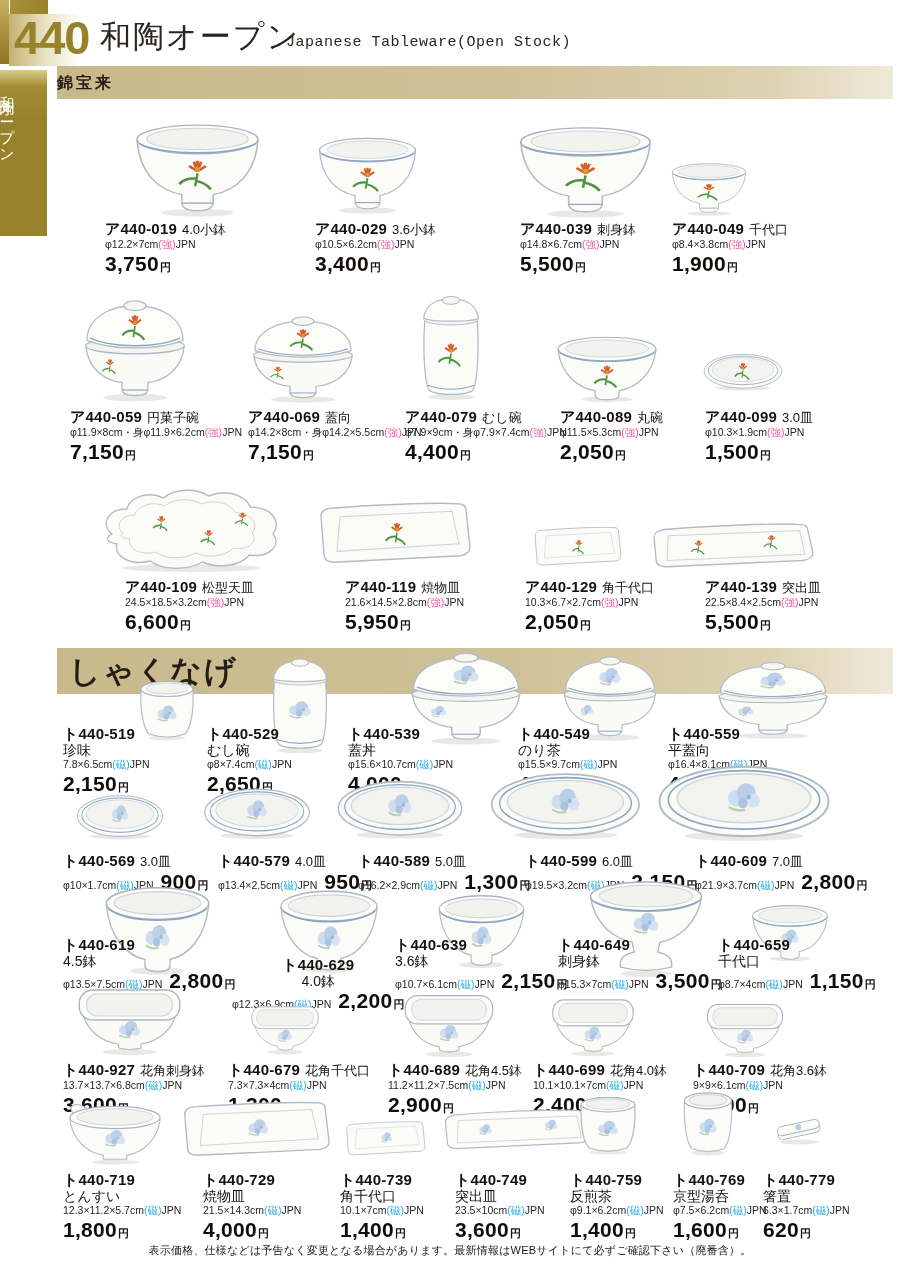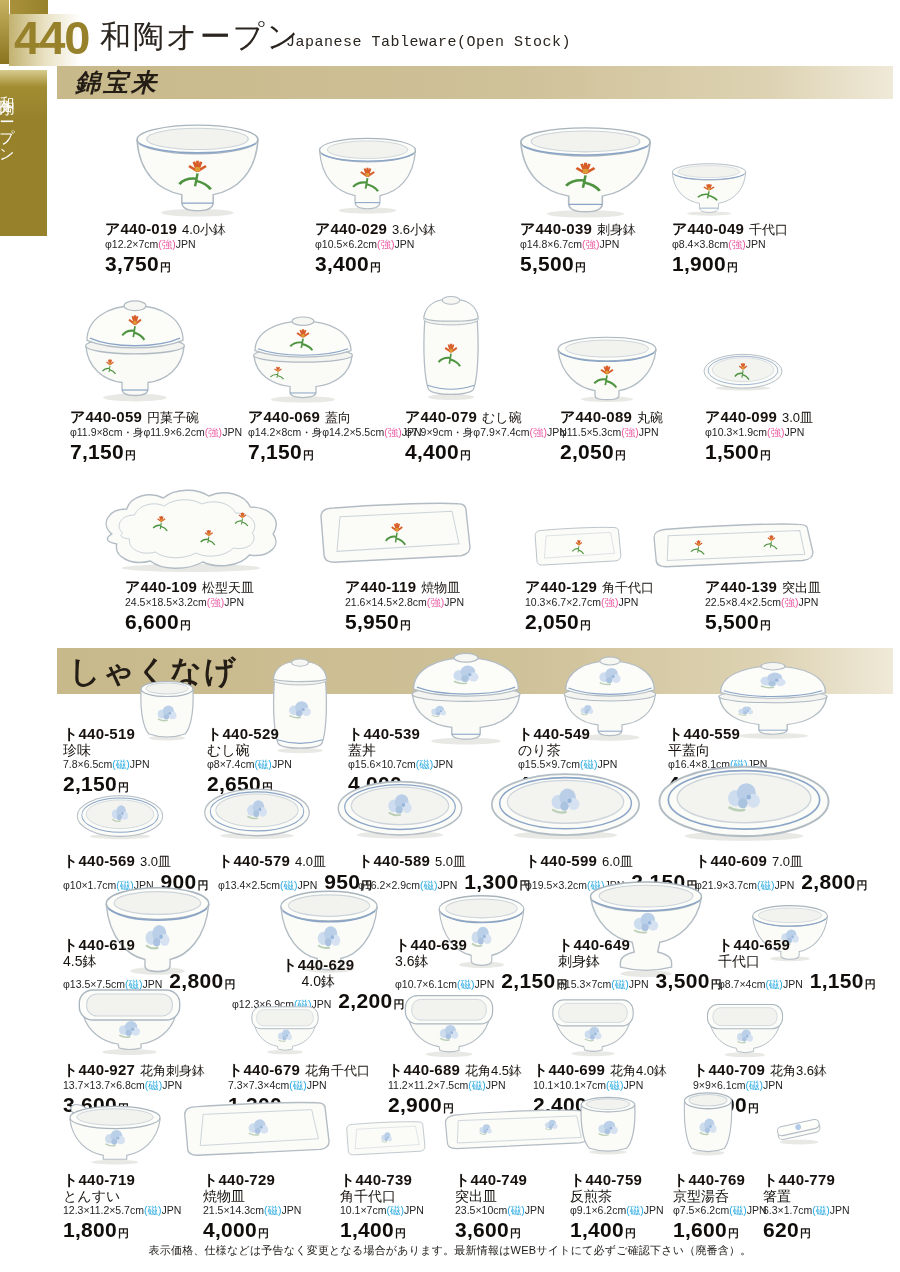--- a/index.html
+++ b/index.html
@@ -29,21 +29,21 @@
   .side-tab .vtext{writing-mode:vertical-rl;text-orientation:upright;
     font-size:15px;letter-spacing:4px;margin:14px auto 0 auto;display:block;width:1em;
     line-height:47px;text-align:left;}
 
   
   .band{position:absolute;left:57px;width:836px;
     background:linear-gradient(90deg,#c8b98b 0%,#cfc198 55%,#ddd2b2 85%,#efe9d8 100%);}
   .band1{top:66px;height:33px;}
   .band2{top:648px;height:46px;}
   .band-label{color:#231d16;font-weight:bold;}
-  .band1 .band-label{font-size:25px;line-height:33px;margin-left:18px;letter-spacing:3px;font-style:italic;}
+  .band1 .band-label{font-size:16px;line-height:33px;letter-spacing:3px;}
   .band2 .band-label{font-size:31px;line-height:46px;margin-left:12px;letter-spacing:2px;}
 
   
   .prod-img{position:absolute;}
   .prod-img svg{display:block;}
   .txt{position:absolute;white-space:nowrap;color:#16110d;}
   .l1{line-height:17px;}
   .code{font-size:15px;font-weight:bold;letter-spacing:0.2px;}
   .pname{font-size:13px;margin-left:5px;font-weight:normal;}
   .name-line{font-size:14px;line-height:16px;}

